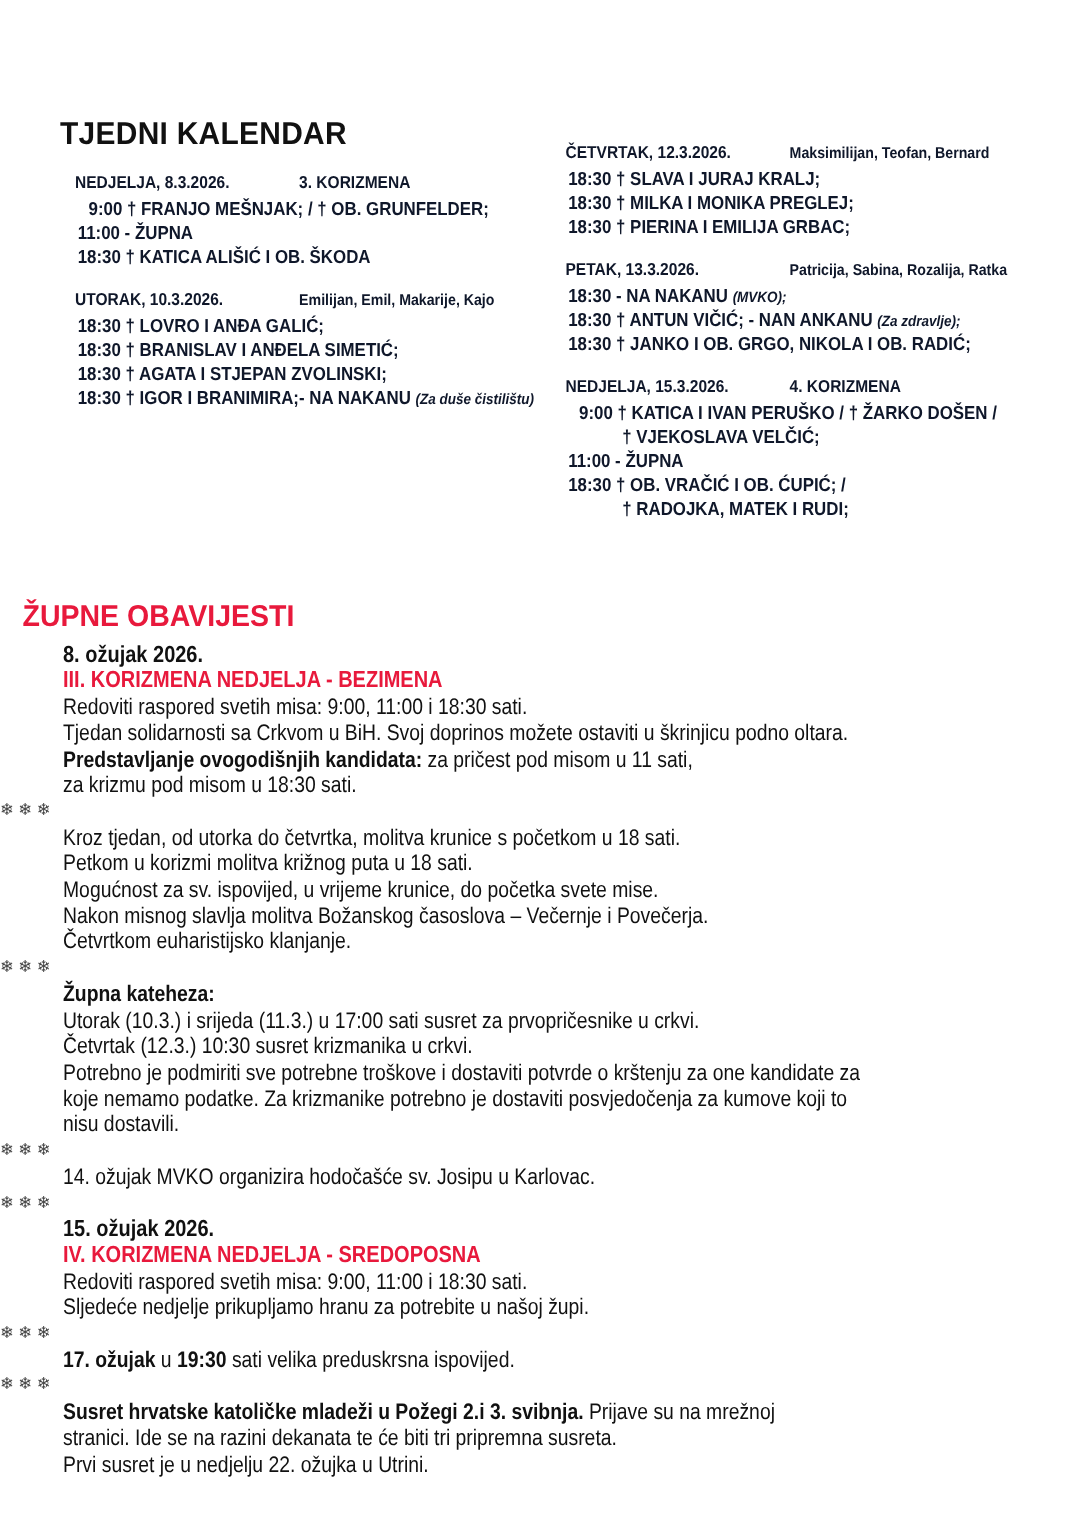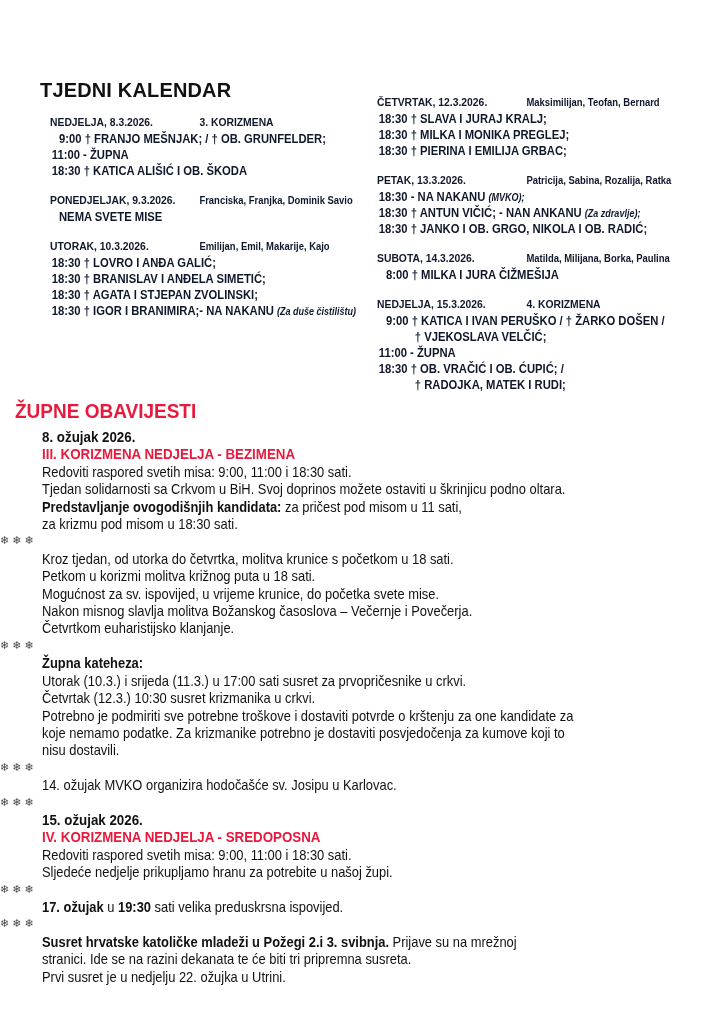--- a/index.html
+++ b/index.html
@@ -48,27 +48,20 @@
         <div class="day-head">
           <span class="dname">NEDJELJA, 8.3.2026.</span>
           <span class="feast">3. KORIZMENA</span>
         </div>
         <div class="entry indent1"><span>9:00 † FRANJO MEŠNJAK; / † OB. GRUNFELDER;</span></div>
         <div class="entry"><span>11:00 -  ŽUPNA</span></div>
         <div class="entry"><span>18:30 † KATICA ALIŠIĆ I OB. ŠKODA</span></div>
       </div>
       <div class="day">
         <div class="day-head">
-          <span class="dname">PONEDJELJAK, 9.3.2026.</span>
-          <span class="saints">Franciska, Franjka, Dominik Savio</span>
-        </div>
-        <div class="entry indent1"><span>NEMA SVETE MISE</span></div>
-      </div>
-      <div class="day">
-        <div class="day-head">
           <span class="dname">UTORAK, 10.3.2026.</span>
           <span class="saints">Emilijan, Emil, Makarije, Kajo</span>
         </div>
         <div class="entry"><span>18:30 † LOVRO I ANĐA GALIĆ;</span></div>
         <div class="entry"><span>18:30 † BRANISLAV I ANĐELA SIMETIĆ;</span></div>
         <div class="entry"><span>18:30 † AGATA I STJEPAN ZVOLINSKI;</span></div>
         <div class="entry"><span>18:30 † IGOR I BRANIMIRA;- NA NAKANU</span> <span class="note">(Za duše čistilištu)</span></div>
       </div>
     </div>
   <div class="col col-right" id="col-right">
@@ -82,27 +75,20 @@
         <div class="entry"><span>18:30 † PIERINA I EMILIJA GRBAC;</span></div>
       </div>
       <div class="day">
         <div class="day-head">
           <span class="dname">PETAK, 13.3.2026.</span>
           <span class="saints">Patricija, Sabina, Rozalija, Ratka</span>
         </div>
         <div class="entry"><span>18:30 -  NA NAKANU</span> <span class="note">(MVKO);</span></div>
         <div class="entry"><span>18:30 † ANTUN VIČIĆ; - NAN ANKANU</span> <span class="note">(Za zdravlje);</span></div>
         <div class="entry"><span>18:30 † JANKO I OB. GRGO, NIKOLA I OB. RADIĆ;</span></div>
-      </div>
-      <div class="day">
-        <div class="day-head">
-          <span class="dname">SUBOTA, 14.3.2026.</span>
-          <span class="saints">Matilda, Milijana, Borka, Paulina</span>
-        </div>
-        <div class="entry indent1"><span>8:00 † MILKA I JURA ČIŽMEŠIJA</span></div>
       </div>
       <div class="day">
         <div class="day-head">
           <span class="dname">NEDJELJA, 15.3.2026.</span>
           <span class="feast">4. KORIZMENA</span>
         </div>
         <div class="entry indent1"><span>9:00 † KATICA I IVAN PERUŠKO / † ŽARKO DOŠEN /</span></div>
         <div class="entry indent2"><span>† VJEKOSLAVA VELČIĆ;</span></div>
         <div class="entry"><span>11:00 -  ŽUPNA</span></div>
         <div class="entry"><span>18:30 † OB. VRAČIĆ I OB. ĆUPIĆ; /</span></div>

